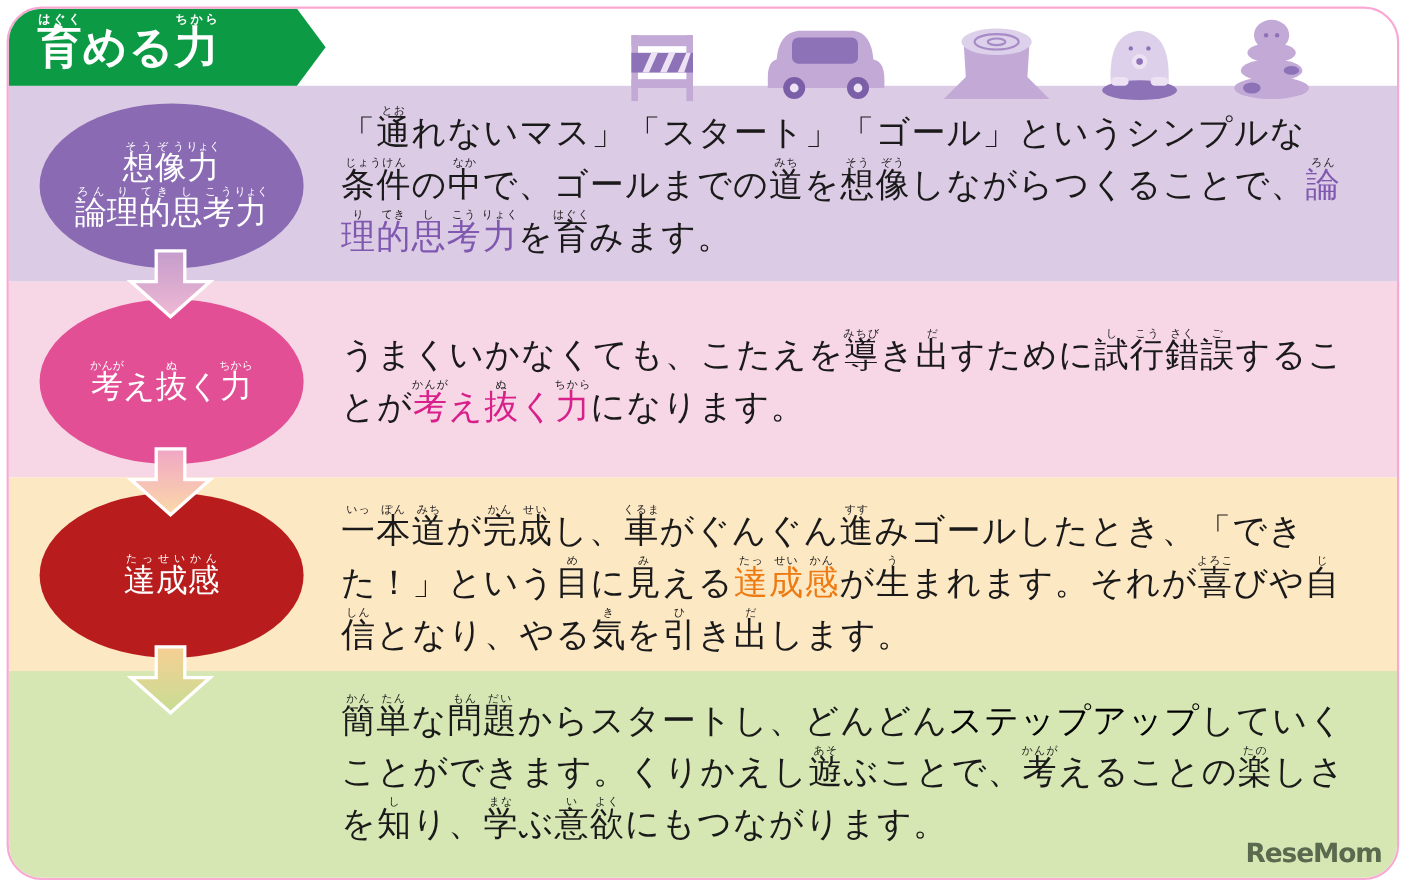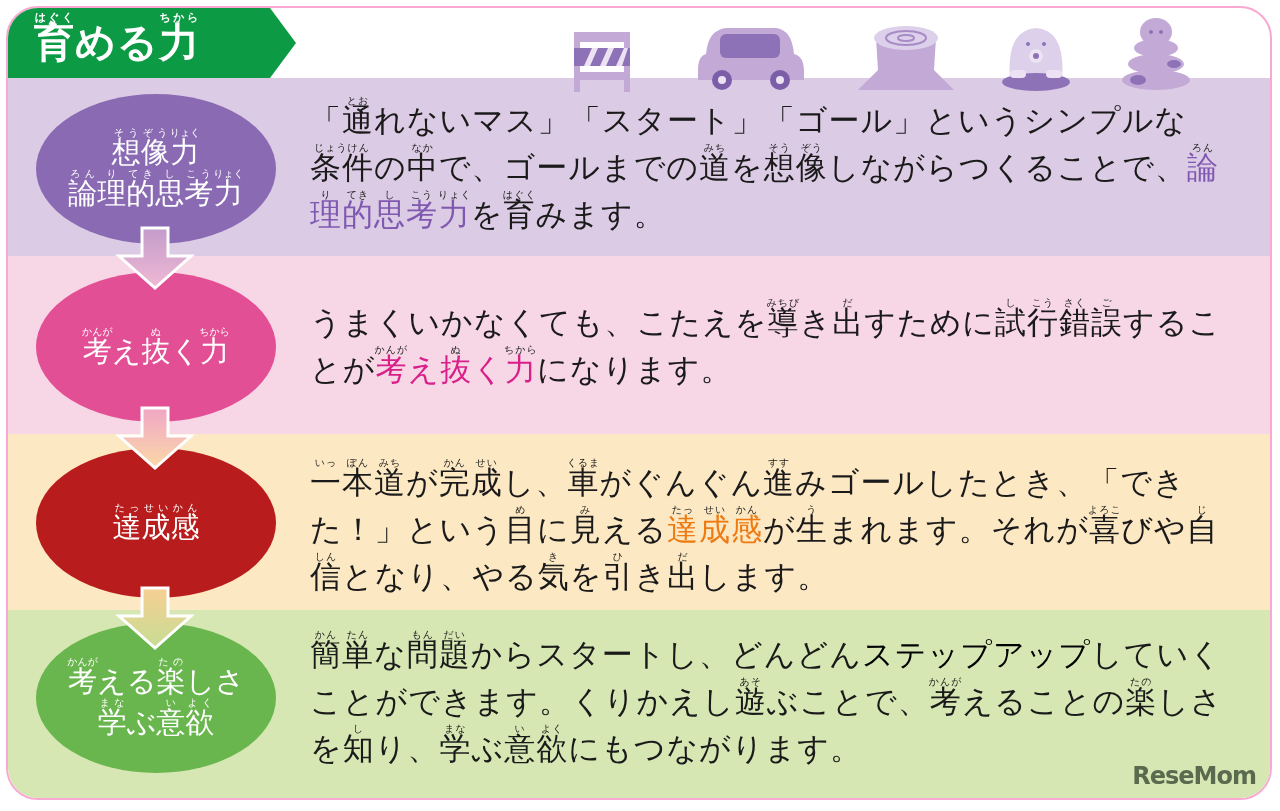--- a/index.html
+++ b/index.html
@@ -98,24 +98,20 @@
   <div class="bubble bub2" id="bub1">
       <div><ruby>考<rt>かんが</rt></ruby><span>え</span><ruby>抜<rt>ぬ</rt></ruby><span>く</span><ruby>力<rt>ちから</rt></ruby></div>
     </div>
   <div class="bubble bub1" id="bub0">
       <div><ruby>想<rt>そう</rt></ruby><ruby>像<rt>ぞう</rt></ruby><ruby>力<rt>りょく</rt></ruby></div>
       <div><ruby>論<rt>ろん</rt></ruby><ruby>理<rt>り</rt></ruby><ruby>的<rt>てき</rt></ruby><ruby>思<rt>し</rt></ruby><ruby>考<rt>こう</rt></ruby><ruby>力<rt>りょく</rt></ruby></div>
     </div>
   <div class="bubble bub3" id="bub2">
       <div><ruby>達<rt>たっ</rt></ruby><ruby>成<rt>せい</rt></ruby><ruby>感<rt>かん</rt></ruby></div>
     </div>
-  <div class="bubble bub4" id="bub3">
-      <div><ruby>考<rt>かんが</rt></ruby><span>える</span><ruby>楽<rt>たの</rt></ruby><span>しさ</span></div>
-      <div><ruby>学<rt>まな</rt></ruby><span>ぶ</span><ruby>意<rt>い</rt></ruby><ruby>欲<rt>よく</rt></ruby></div>
-    </div>
 
   <svg class="arrow" style="top:218px" viewBox="0 0 80 64">
     <defs>
         <linearGradient id="ga1" x1="0" y1="0" x2="0" y2="1">
           <stop offset="0" stop-color="#c49ccb"></stop>
           <stop offset="1" stop-color="#efb9d4"></stop>
         </linearGradient>
       </defs>
     <path d="M27 2 L53 2 L53 30 L76 30 L40 62 L4 30 L27 30Z" fill="url(#ga1)" stroke="#fff" stroke-width="3"></path>
   </svg>

